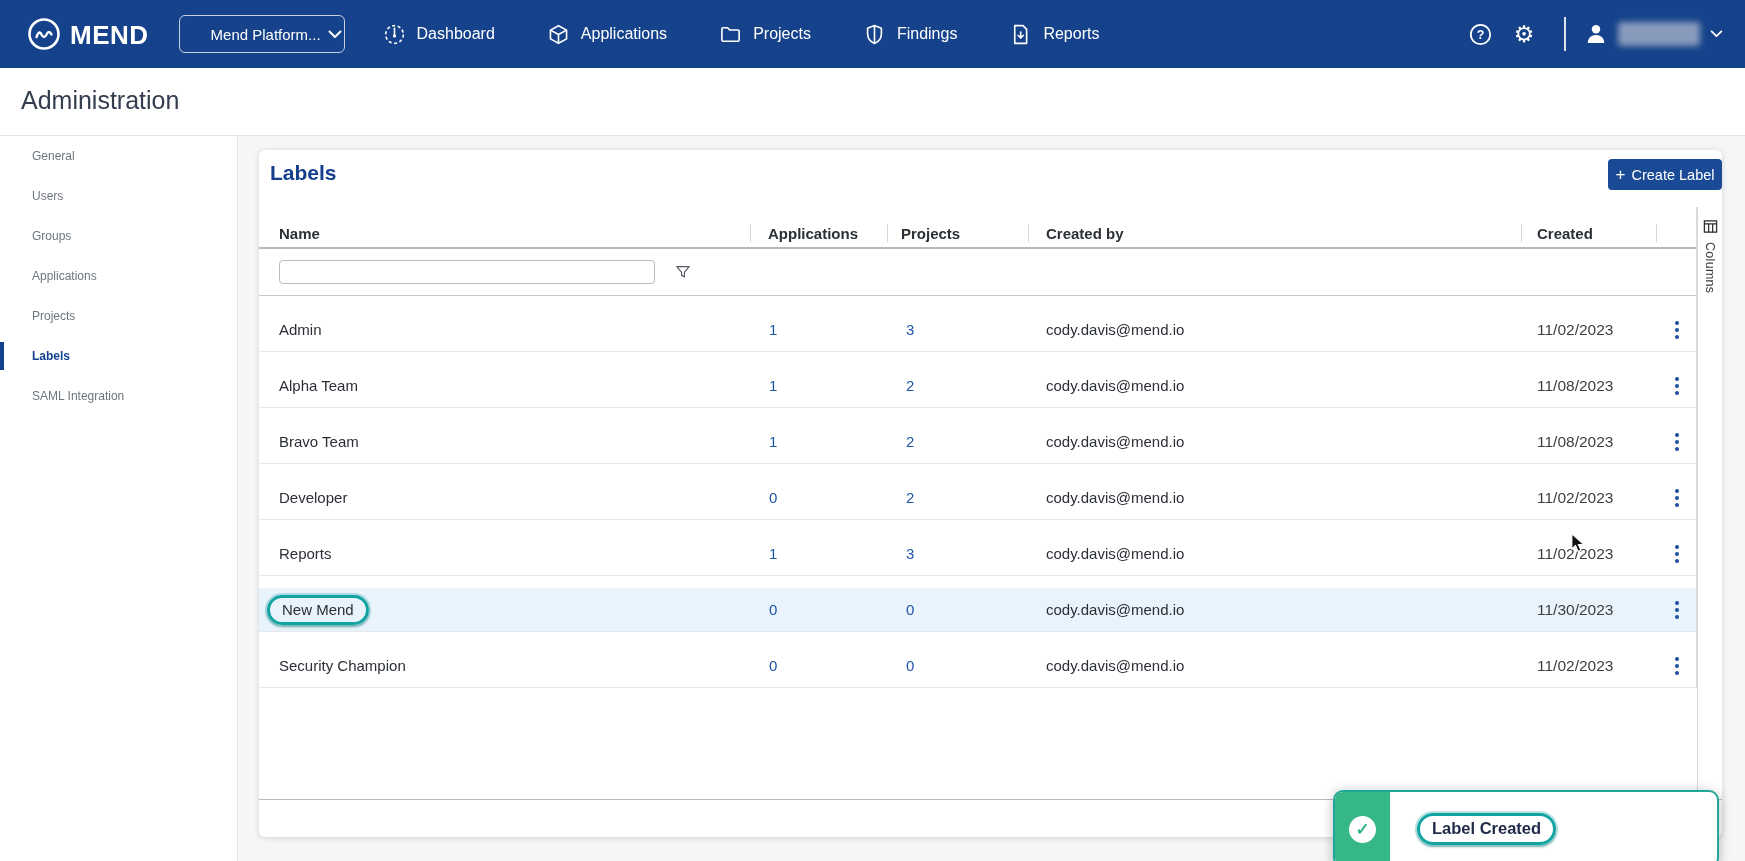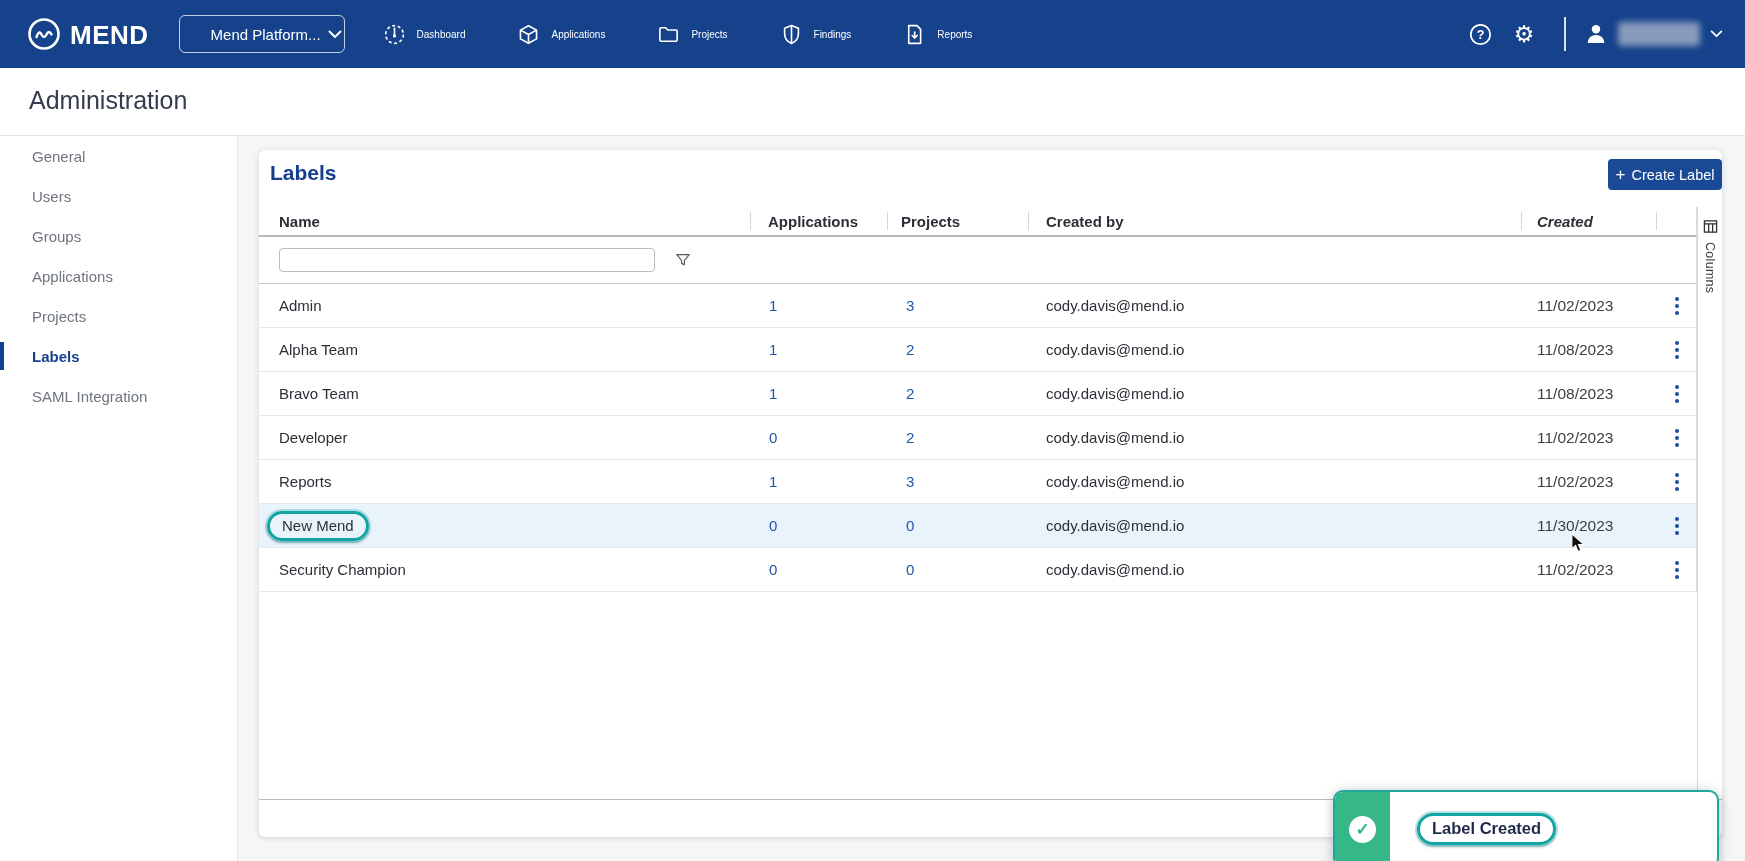--- a/index.html
+++ b/index.html
@@ -10,61 +10,61 @@
   .navbar { position:absolute; left:0; top:0; width:1745px; height:68px;
             background:#15428a; display:flex; align-items:center; color:#fff; z-index:30; }
   .brand { display:flex; align-items:flex-end; gap:9px; margin-left:27px; }
   .brand-text { font-size:26px; font-weight:800; letter-spacing:.5px; }
   .org-select { margin-left:30px; height:38px; width:166px; border:1px solid rgba(255,255,255,.75);
                 border-radius:6px; display:flex; align-items:center; padding:0 24px; gap:7px; cursor:pointer; }
   .redacted { background:#8fa0c0; border-radius:3px; filter:blur(3px); opacity:.95; }
   .org-redact { width:52px; height:24px; }
   .org-label { font-size:15px; white-space:nowrap; }
   .nav-items { display:flex; align-items:center; margin-left:38px; gap:52px; }
-  .nav-item { display:flex; align-items:center; gap:11px; font-size:10px; cursor:pointer; }
+  .nav-item { display:flex; align-items:center; gap:11px; font-size:16px; cursor:pointer; }
   .nav-right { margin-left:auto; display:flex; align-items:center; margin-right:22px; gap:0; }
   .icon-btn { width:44px; display:flex; justify-content:center; cursor:pointer; }
   .gear-glyph { font-size:23px; line-height:1; }
   .nav-divider { width:2px; height:34px; background:rgba(255,255,255,.85); margin:0 18px; }
   .user-area { display:flex; align-items:center; gap:10px; cursor:pointer; }
   .user-redact { width:82px; height:24px; }
 
   
   .page-header { position:absolute; left:0; top:68px; width:1745px; height:68px; background:#fff;
                  border-bottom:1px solid #e2e4e8; z-index:5; }
-  .page-title { position:absolute; left:21px; top:18px; font-size:25px; color:#333d4e;margin-left:8px; }
+  .page-title { position:absolute; left:21px; top:18px; font-size:25px; color:#333d4e; }
 
   
   .sidebar { position:absolute; left:0; top:136px; width:238px; height:725px; background:#fff;
              border-right:1px solid #e4e6ea; z-index:4; }
   .side-item { position:relative; height:40px; display:flex; align-items:center; padding-left:32px;
-               font-size:15px; color:#6f757e; cursor:pointer; }
+               font-size:12px; color:#6f757e; cursor:pointer; }
   .side-item.selected { color:#14418f; font-weight:700; }
   .side-item.selected::before { content:''; position:absolute; left:0; top:6px; bottom:6px; width:4px; background:#14418f; }
 
   
   .main-bg { position:absolute; left:238px; top:136px; width:1507px; height:725px; background:#f5f6f8; }
   .card { position:absolute; left:259px; top:150px; width:1463px; height:687px; background:#fff;
           border-radius:6px; box-shadow:0 1px 6px rgba(0,0,0,.14); }
   .card-title { position:absolute; left:11px; top:11px; font-size:21px; font-weight:700; color:#153e8d; }
   .create-btn { position:absolute; right:0px; top:9px; width:114px; height:31px; background:#1a4a96;
                 color:#fff; border:none; border-radius:4px; font-size:14.5px; cursor:pointer;
                 display:flex; align-items:center; justify-content:center; gap:6px;
                 font-family:"Liberation Sans", sans-serif; }
   .create-plus { font-size:17px; font-weight:400; }
 
   
   .table { position:absolute; left:0; top:57px; width:1438px; border-right:1px solid #d9dbe0; }
-  .tr { display:grid; grid-template-columns:491px 137px 141px 493px 135px 41px; align-items:center; }
+  .tr { display:grid; grid-template-columns:491px 137px 141px 493px 135px 41px; align-items:center;margin-top:12px; }
   .thead { height:30px; border-bottom:2px solid #b6b9bf; }
   .th { position:relative; font-size:15px; font-weight:700; color:#2b2f36; height:100%;
         display:flex; align-items:center; }
   .th.sep::before { content:''; position:absolute; left:0; top:5px; bottom:5px; width:1px; background:#d3d5da; }
   .th-name { padding-left:20px; } .th-apps { padding-left:18px; } .th-proj { padding-left:14px; }
-  .th-cb { padding-left:18px; } .th-cr { padding-left:16px;font-style:italic; }
+  .th-cb { padding-left:18px; } .th-cr { padding-left:16px; }
   .filter-row { height:47px; border-bottom:1px solid #c6c9cf; display:flex; align-items:center; }
   .filter-input { margin-left:20px; width:376px; height:24px; border:1px solid #b9bcc4; border-radius:4px;
                   font-size:13px; padding:0 8px; outline:none; font-family:"Liberation Sans", sans-serif; }
   .funnel { margin-left:20px; display:flex; }
   .rowline { height:44px; border-bottom:1px solid #e6e8ec; font-size:15px; color:#2b2f36; }
   .rowline.hl { background:#e9f3fb; }
   .td-name { padding-left:20px; overflow:visible; white-space:nowrap; }
   .td-num { padding-left:19px; }
   .td-num a { color:#1f56a9; text-decoration:none; cursor:pointer; }
   .td-cb { padding-left:18px; }

